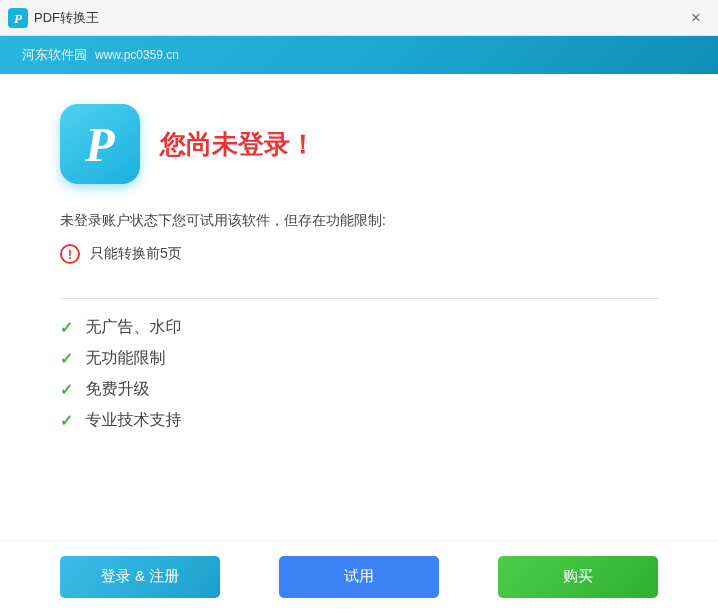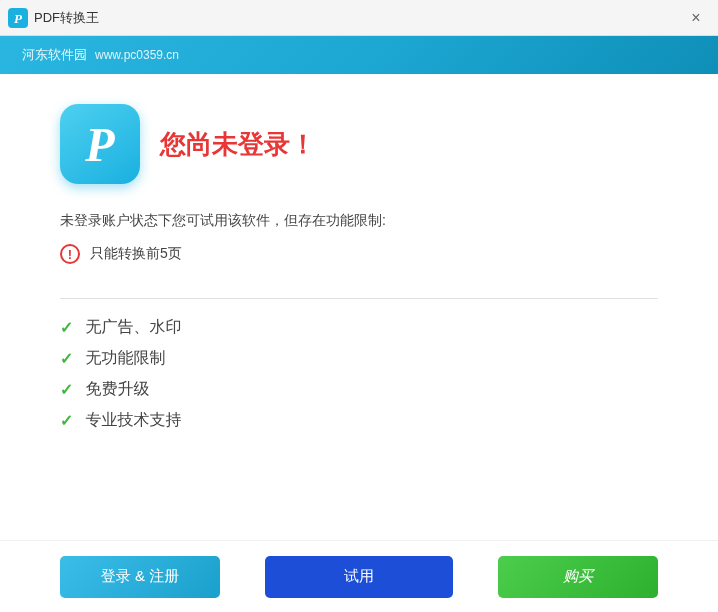--- a/index.html
+++ b/index.html
@@ -203,41 +203,40 @@
       height: 42px;
       background: linear-gradient(135deg, #3bbde8, #1aa0cc);
       color: #fff;
       border: none;
       border-radius: 5px;
       font-size: 15px;
       cursor: pointer;
       font-family: 'Microsoft YaHei', sans-serif;
     }
     .btn-trial {
-      width: 188px;
+      width: 160px;
       height: 42px;
-      background: #1d4ed8;
+      background: #3b82f6;
       color: #fff;
       border: none;
       border-radius: 5px;
       font-size: 15px;
       cursor: pointer;
       font-family: 'Microsoft YaHei', sans-serif;
     }
     .btn-buy {
       width: 160px;
       height: 42px;
       background: linear-gradient(135deg, #4cce4c, #2db02d);
       color: #fff;
       border: none;
       border-radius: 5px;
       font-size: 15px;
       cursor: pointer;
       font-family: 'Microsoft YaHei', sans-serif;
-      font-style: italic;
     }
   </style>
 </head>
 <body>
 
 <div class="title-bar">
   <div class="title-bar-left">
 
     <svg class="title-bar-icon" viewBox="0 0 20 20">
       <rect width="20" height="20" rx="4" fill="#1ab0e0"></rect>

